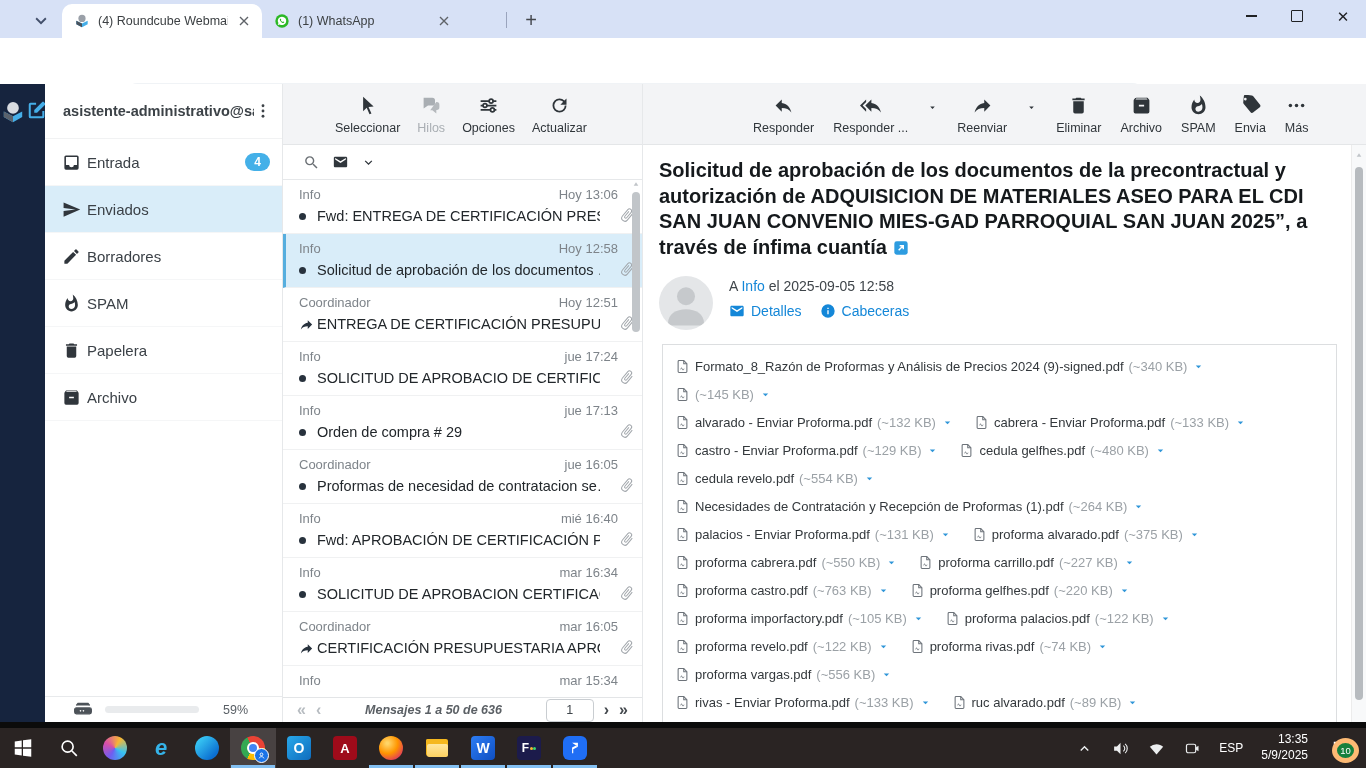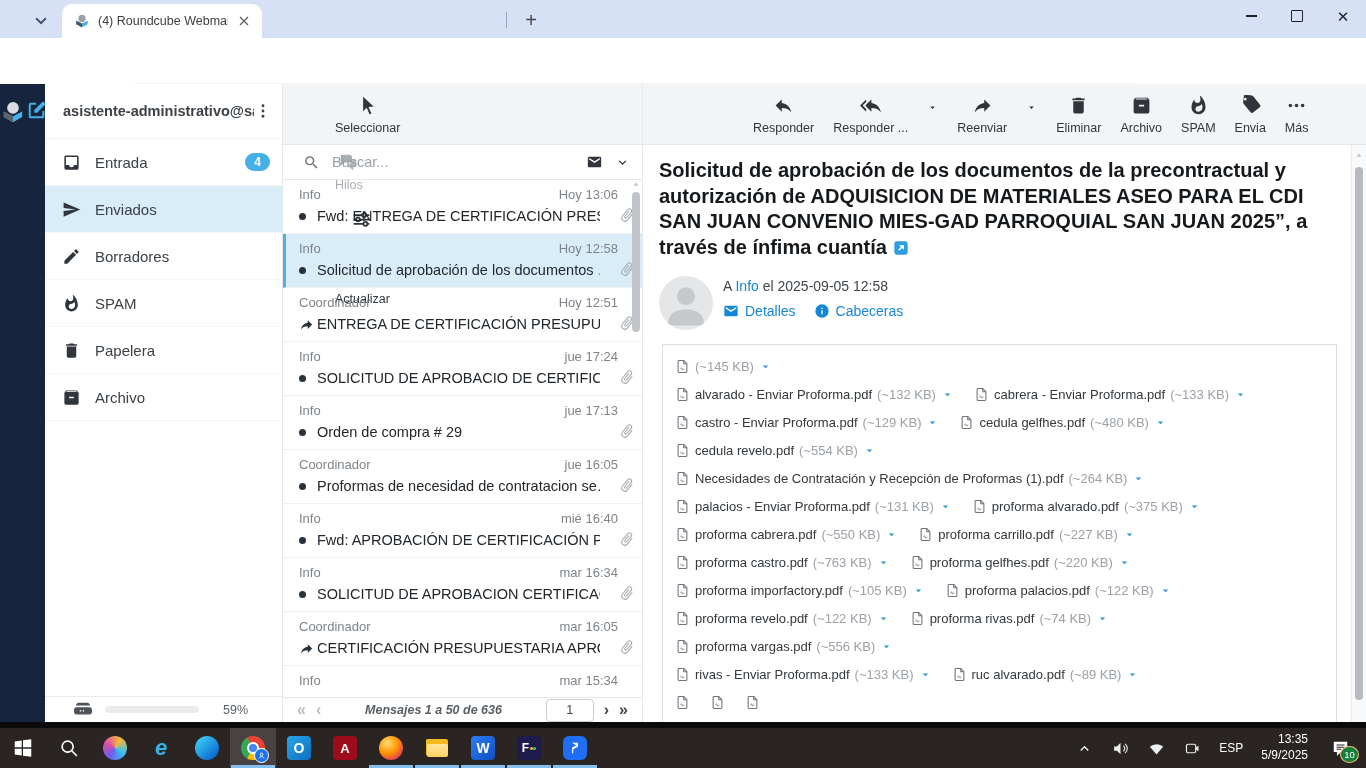--- a/index.html
+++ b/index.html
@@ -53,35 +53,35 @@
   .rail-spacer{flex:1;}
   .cp-glyph{font-style:italic;font-weight:bold;font-size:13px;color:#ff6c2c;}
   .help-glyph{font-weight:bold;font-size:17px;color:#fff;}
   .rail-power{color:#e5544f;}
 
   
   .folders{position:absolute;top:0;bottom:0;left:45px;width:238px;background:#fff;border-right:1px solid #e6e8ea;box-sizing:border-box;}
   .acct{height:55px;display:flex;align-items:center;padding:0 10px 0 18px;border-bottom:1px solid #f1f2f3;box-sizing:border-box;}
   .acct-name{flex:1;font-size:14.5px;font-weight:bold;color:#3c4247;white-space:nowrap;overflow:hidden;}
   .acct-kebab{width:18px;height:18px;color:#3c4247;}
-  .folder{height:47px;display:flex;align-items:center;gap:14px;padding:0 12px 0 17px;box-sizing:border-box;border-bottom:1px solid #f5f6f7;}
+  .folder{height:47px;display:flex;align-items:center;gap:6px;padding:0 12px 0 17px;box-sizing:border-box;border-bottom:1px solid #f5f6f7;}
   .folder.sel{background:#d9edf9;}
   .folder .ic{width:19px;height:19px;color:#30363c;}
   .flabel{flex:1;font-size:15px;color:#3b4147;}
   .fbadge{background:#44b0e8;color:#fff;font-size:12px;font-weight:bold;border-radius:10px;padding:2px 9px;}
   .quota{position:absolute;left:0;right:0;bottom:0;height:26px;border-top:1px solid #e8eaec;display:flex;align-items:center;padding:0 14px 0 28px;gap:12px;box-sizing:border-box;}
   .quota .ic{width:20px;height:20px;color:#4c5258;}
   .quota-track{width:94px;height:7px;border-radius:4px;background:#e9ebed;overflow:hidden;}
   .quota-fill{height:100%;background:#66b4e6;border-radius:4px;}
   .quota-label{font-size:12.5px;color:#5a6066;margin-left:12px;}
 
   
   .list{position:absolute;top:0;bottom:0;left:283px;width:360px;border-right:1px solid #e6e8ea;box-sizing:border-box;background:#fff;}
   .panel-toolbar{height:61px;background:#f3f4f6;border-bottom:1px solid #e4e6e8;display:flex;align-items:flex-start;box-sizing:border-box;padding-top:11px;}
-  .list .panel-toolbar{padding-left:52px;gap:17px;flex-direction:column;}
+  .list .panel-toolbar{padding-left:52px;gap:17px;}
   .tbtn{display:flex;flex-direction:column;align-items:center;gap:5px;color:#2f353a;font-size:12.5px;}
   .tbtn .ic{width:21px;height:21px;}
   .tbtn.dis{color:#a9aeb3;}
   .tcaret{width:11px;height:11px;color:#2f353a;margin-top:7px;}
   .search{height:35px;border-bottom:1px solid #e6e8ea;display:flex;align-items:center;padding:0 12px 0 20px;gap:10px;box-sizing:border-box;}
   .search .mag{width:17px;height:17px;color:#6b7075;}
   .search input{flex:1;border:0;outline:0;background:transparent;font-size:14.5px;color:#33383d;font-family:inherit;}
   .search input::placeholder{color:#9aa0a6;}
   .search .scope{width:21px;height:16px;color:#30363c;}
   .search .chev{width:15px;height:15px;color:#30363c;}
@@ -103,21 +103,21 @@
   .pg.dis{color:#b7bcc1;}
   .pg-label{flex:1;text-align:center;font-size:12.5px;font-weight:bold;color:#5b6065;font-style:italic;}
   .pg-input{width:42px;height:19px;border:1px solid #c9cdd1;border-radius:4px;text-align:center;font-size:12.5px;color:#3f454b;font-family:inherit;outline:none;background:#fff;}
 
   
   .msg{position:absolute;top:0;bottom:0;left:643px;right:0;background:#fff;}
   .msg .panel-toolbar{padding-left:110px;gap:19px;}
   .msg-body{position:absolute;top:61px;left:0;right:14px;bottom:0;overflow:hidden;}
   .subject{margin:13px 18px 0 16px;width:684px;font-size:20px;font-weight:bold;line-height:25.5px;color:#15191c;}
   .extlink{display:inline-block;width:16px;height:16px;vertical-align:-2px;margin-left:6px;}
-  .msg-meta{display:flex;margin:16px 0 0 16px;gap:10px;}
+  .msg-meta{display:flex;margin:16px 0 0 16px;gap:16px;}
   .avatar{width:54px;height:54px;border-radius:50%;background:#e4e6e8;overflow:hidden;flex:0 0 54px;color:#c6c9cc;}
   .meta-col{padding-top:2px;}
   .toline{font-size:14px;color:#3f454a;}
   .toline .lnk{color:#1487d8;}
   .metalinks{display:flex;gap:18px;margin-top:9px;align-items:center;}
   .mlink{display:flex;gap:6px;align-items:center;color:#1487d8;font-size:14px;}
   .mlink .ic{width:16px;height:16px;}
   .attachbox{margin:14px 15px 0 19px;border:1px solid #dcdee0;border-bottom:none;padding:7px 12px 20px;box-sizing:border-box;}
   .attrow{display:flex;gap:20px;height:28px;align-items:center;white-space:nowrap;overflow:hidden;}
   .att{display:flex;align-items:center;gap:5px;font-size:13px;}
@@ -136,21 +136,21 @@
   .tk.running::after{content:"";position:absolute;left:1px;right:1px;bottom:0;height:3px;background:#83c0f2;}
   .tk .ic{width:22px;height:22px;}
   .appsq{width:24px;height:24px;border-radius:4px;display:flex;align-items:center;justify-content:center;color:#fff;font-weight:bold;font-size:14px;font-family:"Liberation Sans",sans-serif;}
   .tray{margin-left:auto;display:flex;align-items:center;gap:6px;padding-right:6px;}
   .tray .ti{width:30px;height:40px;display:flex;align-items:center;justify-content:center;color:#eceeef;}
   .tray .ti .ic{width:17px;height:17px;}
   .lang{font-size:12px;color:#fff;padding:0 6px;}
   .clock{color:#fff;font-size:12px;text-align:right;line-height:1.3;padding:0 6px;}
   .notif{position:relative;width:40px;height:40px;display:flex;align-items:center;justify-content:center;color:#fff;}
   .notif .ic{width:19px;height:19px;}
-  .nbadge{position:absolute;right:1px;bottom:5px;min-width:15px;height:15px;border-radius:50%;background:#15803d;border:1px solid #fdba74;color:#fff;font-size:9.5px;display:flex;align-items:center;justify-content:center;padding:0 1px;}
+  .nbadge{position:absolute;right:1px;bottom:5px;min-width:15px;height:15px;border-radius:50%;background:#15803d;border:5px solid #fdba74;color:#fff;font-size:9.5px;display:flex;align-items:center;justify-content:center;padding:0 1px;}
 </style>
 </head>
 <body>
 
 <div id="screen">
 
   <div class="tabstrip">
     <span class="tabsearch ic">
       <svg viewBox="0 0 24 24">
           <path d="M7.4 9.4L12 14l4.6-4.6L18 10.8l-6 6-6-6z" fill="currentColor"></path>
@@ -159,20 +159,35 @@
     <div class="tabs" id="tabs">
         <div class="tab active">
     <span class="fav ic">
             <svg viewBox="0 0 24 24">
               <circle cx="12" cy="8.2" r="5.4" fill="#9aa0a8"></circle>
               <path d="M3.5 11.5l8.5 4.4 8.5-4.4v5.2L12 21.5l-8.5-4.8z" fill="#45aee8"></path>
               <path d="M3.5 11.5l8.5 4.4v5.6l-8.5-4.8z" fill="#4a525c"></path>
             </svg>
           </span>
     <span class="tab-title">(4) Roundcube Webmail :: Envia</span>
+    <span class="tab-close ic">
+            <svg viewBox="0 0 24 24" fill="none" stroke="currentColor" stroke-width="2">
+              <path d="M6 6l12 12M18 6L6 18"></path>
+            </svg>
+          </span>
+  </div>
+        <div class="tab">
+    <span class="fav ic">
+            <svg viewBox="0 0 24 24">
+              <circle cx="12" cy="12" r="10" fill="#2bb826"></circle>
+              <path d="M12 5.5a6.3 6.3 0 00-5.4 9.6L5.7 18l3-.85A6.3 6.3 0 1012 5.5z" fill="#fff"></path>
+              <path d="M9.6 8.8c.5-.2.8 0 1 .6.2.5.4 1-.1 1.4-.3.3 1 2 2.2 2.5.5.2.7-.6 1.3-.5.6.2 1.5.7 1.4 1.1-.4 1.3-1.9 1.4-3.4.6-1.6-.8-3.2-2.6-3.3-4.2 0-.8.3-1.3.9-1.5z" fill="#2bb826"></path>
+            </svg>
+          </span>
+    <span class="tab-title">(1) WhatsApp</span>
     <span class="tab-close ic">
             <svg viewBox="0 0 24 24" fill="none" stroke="currentColor" stroke-width="2">
               <path d="M6 6l12 12M18 6L6 18"></path>
             </svg>
           </span>
   </div>
       </div>
     <span class="tabdivider"></span>
     <span class="newtab">+</span>
     <div class="winctl">
@@ -438,21 +453,20 @@
             </span>
     <span>Actualizar</span>
   </div>
         </div>
       <div class="search">
         <span class="mag ic">
             <svg viewBox="0 0 24 24" fill="currentColor">
               <path d="M15.5 14h-.79l-.28-.27A6.47 6.47 0 0016 9.5 6.5 6.5 0 109.5 16c1.61 0 3.09-.59 4.23-1.57l.27.28v.79l5 4.99L20.49 19l-4.99-5zm-6 0C7.01 14 5 11.99 5 9.5S7.01 5 9.5 5 14 7.01 14 9.5 11.99 14 9.5 14z"></path>
             </svg>
           </span>
-        <input placeholder="Buscar..." style="">
         <span class="scope ic">
             <svg viewBox="0 0 24 24" fill="currentColor">
               <path d="M20 4H4c-1.1 0-2 .9-2 2v12c0 1.1.9 2 2 2h16c1.1 0 2-.9 2-2V6c0-1.1-.9-2-2-2zm0 4.4l-8 5-8-5V6l8 5 8-5z"></path>
             </svg>
           </span>
         <span class="chev ic">
             <svg viewBox="0 0 24 24" fill="currentColor">
               <path d="M7.4 8.6L12 13.2l4.6-4.6L18 10l-6 6-6-6z"></path>
             </svg>
           </span>
@@ -760,20 +774,38 @@
                     <svg viewBox="0 0 24 24" fill="currentColor">
                       <path d="M12 2a10 10 0 100 20 10 10 0 000-20zm1 15h-2v-6h2v6zm0-8h-2V7h2v2z"></path>
                     </svg>
                   </span>
                   <span>Cabeceras</span>
                 </span>
             </div>
           </div>
         </div>
         <div class="attachbox" id="attach">
+            <div class="attrow">
+              <span class="att">
+      <span class="file ic">
+                  <svg viewBox="0 0 24 24" fill="none" stroke="currentColor" stroke-width="1.7">
+                    <path d="M14 2.5H6.5a1.5 1.5 0 00-1.5 1.5v16a1.5 1.5 0 001.5 1.5h11a1.5 1.5 0 001.5-1.5V7.5l-5-5z"></path>
+                    <path d="M14 2.5v5h5"></path>
+                    <path d="M9 16.5c.9-2.8 1.9-2.8 2.8 0 .9 2.4 1.9 1 2.6-1" stroke-width="1.4"></path>
+                  </svg>
+                </span>
+      <span class="att-name">Formato_8_Razón de Proformas y Análisis de Precios 2024 (9)-signed.pdf</span>
+      <span class="att-size">(~340 KB)</span>
+      <span class="att-caret ic">
+                  <svg viewBox="0 0 24 24" fill="currentColor">
+                    <path d="M7 10l5 5 5-5z"></path>
+                  </svg>
+                </span>
+    </span>
+            </div>
             <div class="attrow">
               <span class="att">
       <span class="file ic">
                   <svg viewBox="0 0 24 24" fill="none" stroke="currentColor" stroke-width="1.7">
                     <path d="M14 2.5H6.5a1.5 1.5 0 00-1.5 1.5v16a1.5 1.5 0 001.5 1.5h11a1.5 1.5 0 001.5-1.5V7.5l-5-5z"></path>
                     <path d="M14 2.5v5h5"></path>
                     <path d="M9 16.5c.9-2.8 1.9-2.8 2.8 0 .9 2.4 1.9 1 2.6-1" stroke-width="1.4"></path>
                   </svg>
                 </span>
       <span class="att-size">(~145 KB)</span>

